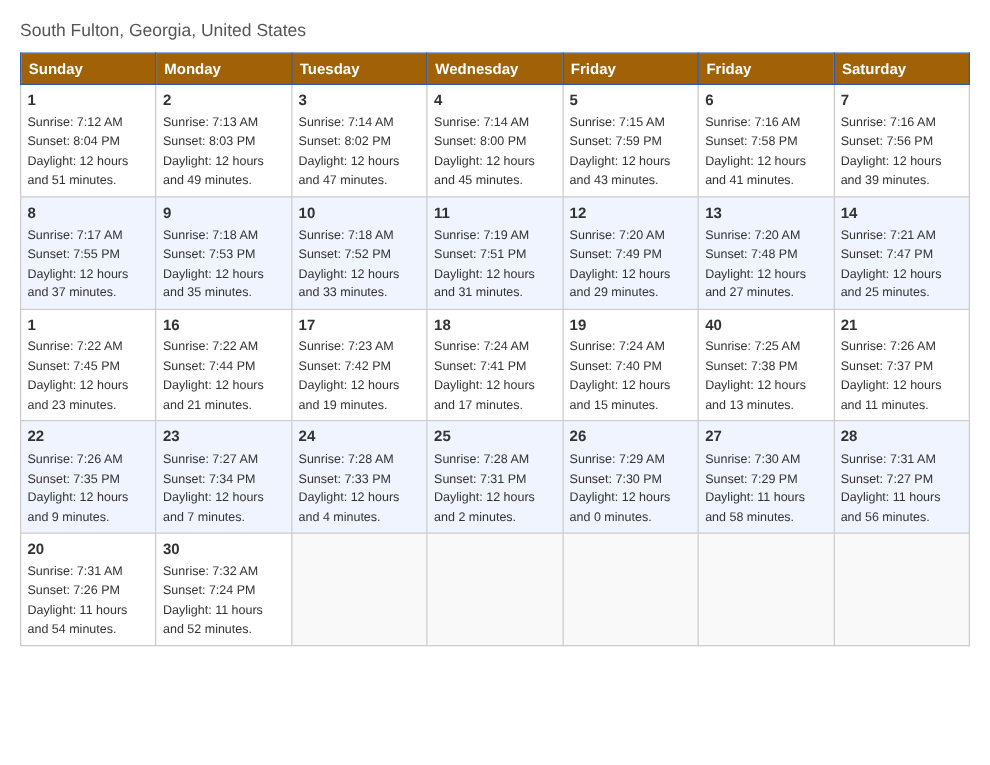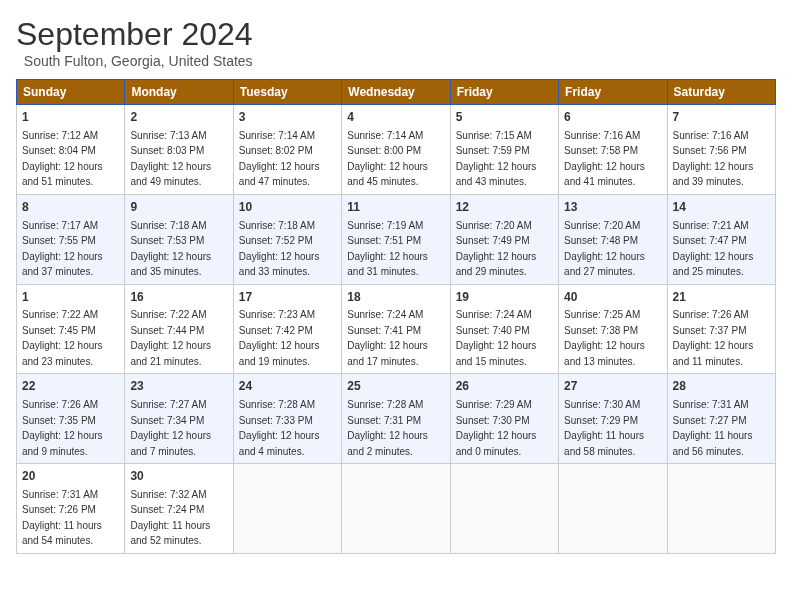--- a/index.html
+++ b/index.html
@@ -85,21 +85,20 @@
     }
     .empty-cell {
       background-color: #f9f9f9 !important;
     }
   </style>
 </head>
 <body>
 
 <div class="header-area">
   <div class="title-area">
-    <div class="month-title">September 2024</div>
     <div class="location-title">South Fulton, Georgia, United States</div>
   </div>
 </div>
 
 <table class="calendar-table">
   <thead>
     <tr id="header-row">
     <th>Sunday</th>
         <th>Monday</th>
         <th>Tuesday</th>

